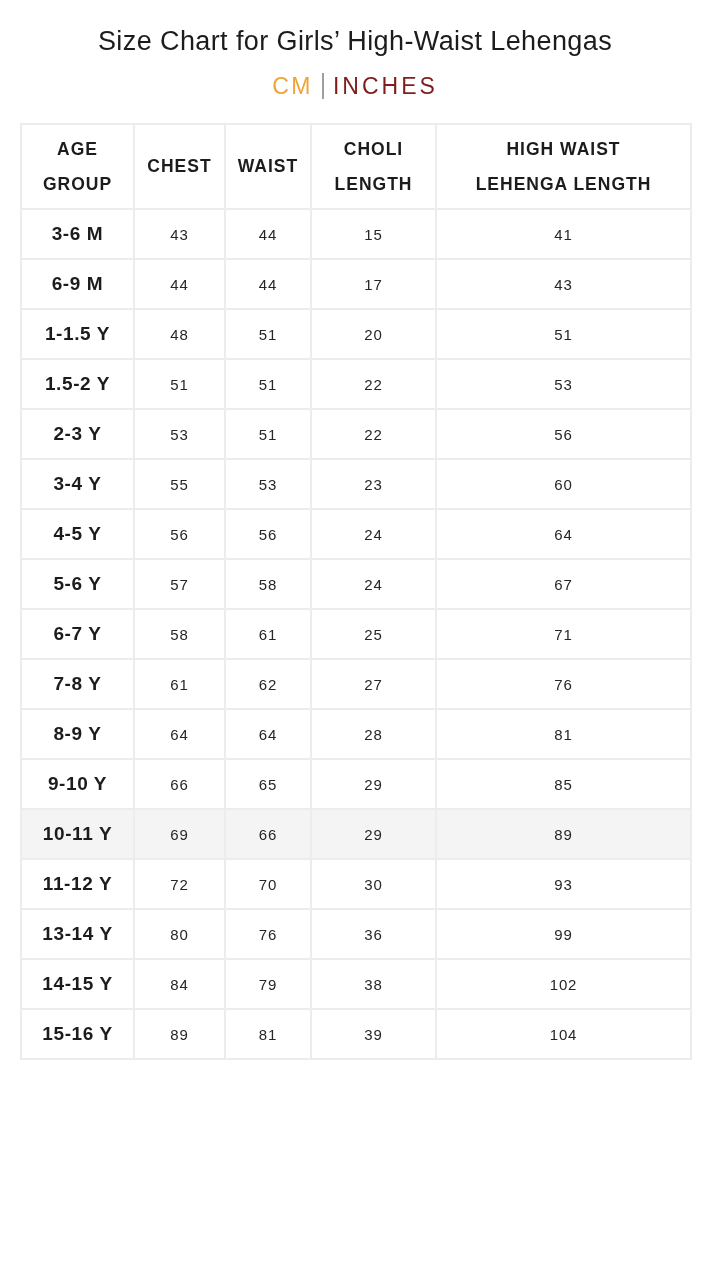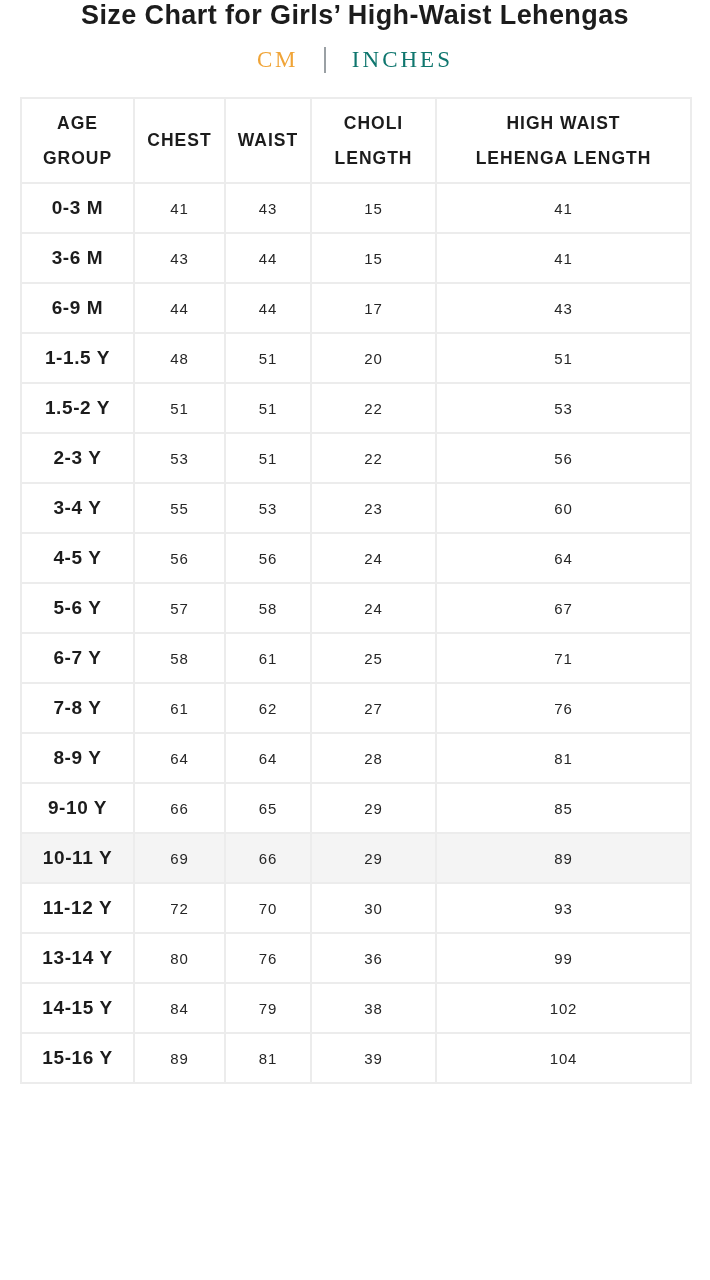--- a/index.html
+++ b/index.html
@@ -4,52 +4,52 @@
 <style>
   * { margin: 0; padding: 0; box-sizing: border-box; }
   html, body {
     width: 710px;
     height: 1280px;
     background: #ffffff;
     font-family: "Liberation Sans", sans-serif;
     overflow: hidden;
   }
   .page-title {
+    margin-top: 26px;
     text-align: center;
     font-size: 27px;
-    font-weight: 700;
+    font-weight: 400;
     letter-spacing: 0.4px;
     color: #1c1c1c;
   }
   .unit-toggle {
     margin-top: 15px;
     display: flex;
     align-items: center;
     justify-content: center;
-    gap: 26px;
+    gap: 9px;
     height: 28px;
-    font-family: Liberation Serif, serif;
   }
   .unit-cm {
     font-size: 23px;
     font-weight: 500;
     letter-spacing: 2.5px;
     color: #F0A437;
     cursor: pointer;
   }
   .unit-separator {
     width: 2px;
     height: 26px;
     background: #9aa0a4;
   }
   .unit-inches {
     font-size: 23px;
     font-weight: 400;
     letter-spacing: 3px;
-    color: #0f766e;
+    color: #7f1d1d;
     cursor: pointer;
   }
   .table-wrap {
     margin: 23px 20px 0 20px;
   }
   table.size-chart {
     width: 670px;
     border-collapse: collapse;
     table-layout: fixed;
     border-radius: 32px;
@@ -113,27 +113,20 @@
           <th>CHEST</th>
           <th>WAIST</th>
           <th>CHOLI
 LENGTH</th>
           <th>HIGH WAIST
 LEHENGA LENGTH</th>
         </tr>
     </thead>
     <tbody>
         <tr>
-          <td class="age">0-3 M</td>
-          <td>41</td>
-          <td>43</td>
-          <td>15</td>
-          <td>41</td>
-        </tr>
-        <tr>
           <td class="age">3-6 M</td>
           <td>43</td>
           <td>44</td>
           <td>15</td>
           <td>41</td>
         </tr>
         <tr>
           <td class="age">6-9 M</td>
           <td>44</td>
           <td>44</td>

